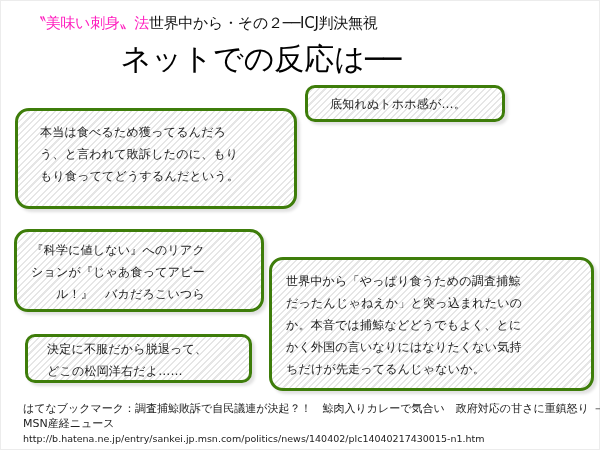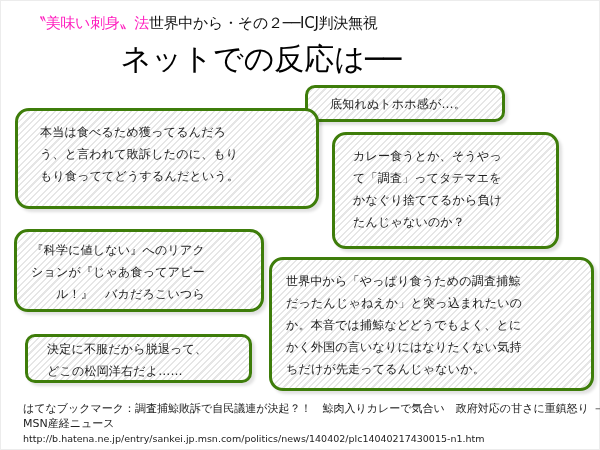--- a/index.html
+++ b/index.html
@@ -14,21 +14,21 @@
   .bubble { position:absolute; box-sizing:border-box;
             border:3px solid #3e7d0a; border-radius:14px;
             background-color:#fbfbfb;
             background-image:repeating-linear-gradient(135deg, #ffffff 0px, #ffffff 3px, #e6e6e6 3px, #e6e6e6 4.5px);
             box-shadow:3px 3px 3px rgba(0,0,0,0.12);
             font-size:12px; line-height:22px; color:#222;
             padding:0; }
   .bubble .txt { position:absolute; white-space:pre; letter-spacing:0.2px; }
   .b1 { left:304px; top:84px; width:200px; height:37px; border-radius:10px; }
   .b1 .txt { left:22px; top:5px; }
-  .b2 { left:14px; top:107px; width:304px; height:101px; }
+  .b2 { left:14px; top:107px; width:282px; height:101px; }
   .b2 .txt { left:22px; top:10px; }
   .b3 { left:331px; top:131px; width:227px; height:117px; }
   .b3 .txt { left:18px; top:10px; }
   .b4 { left:13px; top:228px; width:250px; height:83px; }
   .b4 .txt { left:14px; top:7px;text-align:right; }
   .b5 { left:24px; top:333px; width:227px; height:49px; border-radius:10px; }
   .b5 .txt { left:19px; top:1px; }
   .b6 { left:268px; top:256px; width:325px; height:134px;padding-left:11px; }
   .b6 .txt { left:14px; top:10px; }
   .source { position:absolute; left:22px; top:400px; font-size:11px; line-height:15px; color:#222; white-space:nowrap; }
@@ -48,26 +48,20 @@
   <div class="bubble b1">
     <div class="txt">底知れぬトホホ感が…。</div>
   </div>
 
   <div class="bubble b2">
     <div class="txt">本当は食べるため獲ってるんだろ
 う、と言われて敗訴したのに、もり
 もり食っててどうするんだという。</div>
   </div>
 
-  <div class="bubble b3">
-    <div class="txt">カレー食うとか、そうやっ
-て「調査」ってタテマエを
-かなぐり捨ててるから負け
-たんじゃないのか？</div>
-  </div>
 
   <div class="bubble b4">
     <div class="txt">『科学に値しない』へのリアク
 ションが『じゃあ食ってアピー
 ル！』　バカだろこいつら</div>
   </div>
 
   <div class="bubble b5">
     <div class="txt">決定に不服だから脱退って、
 どこの松岡洋右だよ……</div>

